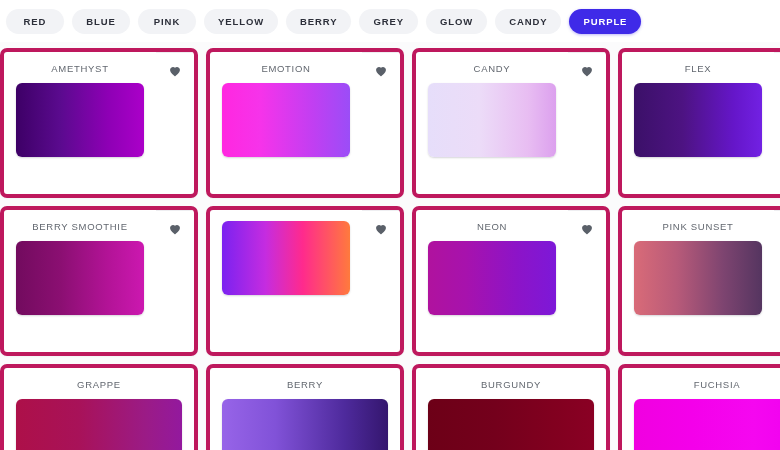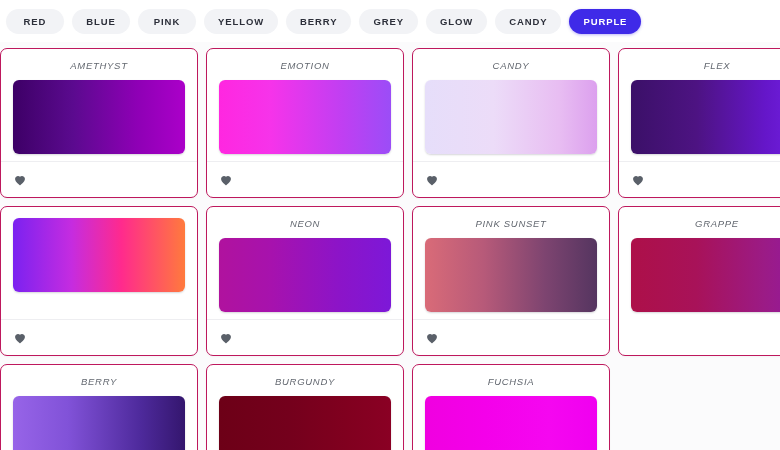--- a/index.html
+++ b/index.html
@@ -65,28 +65,27 @@
   .grid {
     display: grid;
     grid-template-columns: repeat(4, 198px);
     gap: 8px;
     padding: 6px 0 0 1px;
     margin-left: -1px;
   }
 
   .card {
     background: #ffffff;
-    border: 1px solid #be185d;
+    border: 4px solid #be185d;
     border-radius: 7px;
     overflow: hidden;
     box-shadow: 0 1px 2px rgba(30,30,50,0.035);
     display: flex;
-    flex-direction: column;
+    flex-direction: row;
     height: 150px;
-    font-style: italic;
   }
 
   .card-body {
     padding: 11px 12px 0 12px;
     flex: 1 1 auto;
   }
 
   .card-title {
     text-align: center;
     font-size: 9.5px;
@@ -184,20 +183,33 @@
         <div class="card-footer">
           <span class="heart-icon">
             <svg viewBox="0 0 24 24">
               <path d="M12 21s-8.5-5.6-8.5-11.2A5.1 5.1 0 0 1 12 6.4a5.1 5.1 0 0 1 8.5 3.4C20.5 15.4 12 21 12 21z"></path>
             </svg>
           </span>
         </div>
       </div>
       <div class="card">
         <div class="card-body">
+          <div class="card-title">BERRY SMOOTHIE</div>
+          <div class="swatch" style="background: linear-gradient(90deg, rgb(114, 11, 94) 0%, rgb(139, 15, 114) 35%, rgb(179, 19, 151) 72%, rgb(204, 24, 176) 100%);"></div>
+        </div>
+        <div class="card-footer">
+          <span class="heart-icon">
+            <svg viewBox="0 0 24 24">
+              <path d="M12 21s-8.5-5.6-8.5-11.2A5.1 5.1 0 0 1 12 6.4a5.1 5.1 0 0 1 8.5 3.4C20.5 15.4 12 21 12 21z"></path>
+            </svg>
+          </span>
+        </div>
+      </div>
+      <div class="card">
+        <div class="card-body">
           <div class="swatch" style="background: linear-gradient(90deg, rgb(123, 34, 240) 0%, rgb(197, 44, 224) 34%, rgb(255, 42, 141) 63%, rgb(255, 122, 61) 100%);"></div>
         </div>
         <div class="card-footer">
           <span class="heart-icon">
             <svg viewBox="0 0 24 24">
               <path d="M12 21s-8.5-5.6-8.5-11.2A5.1 5.1 0 0 1 12 6.4a5.1 5.1 0 0 1 8.5 3.4C20.5 15.4 12 21 12 21z"></path>
             </svg>
           </span>
         </div>
       </div>

